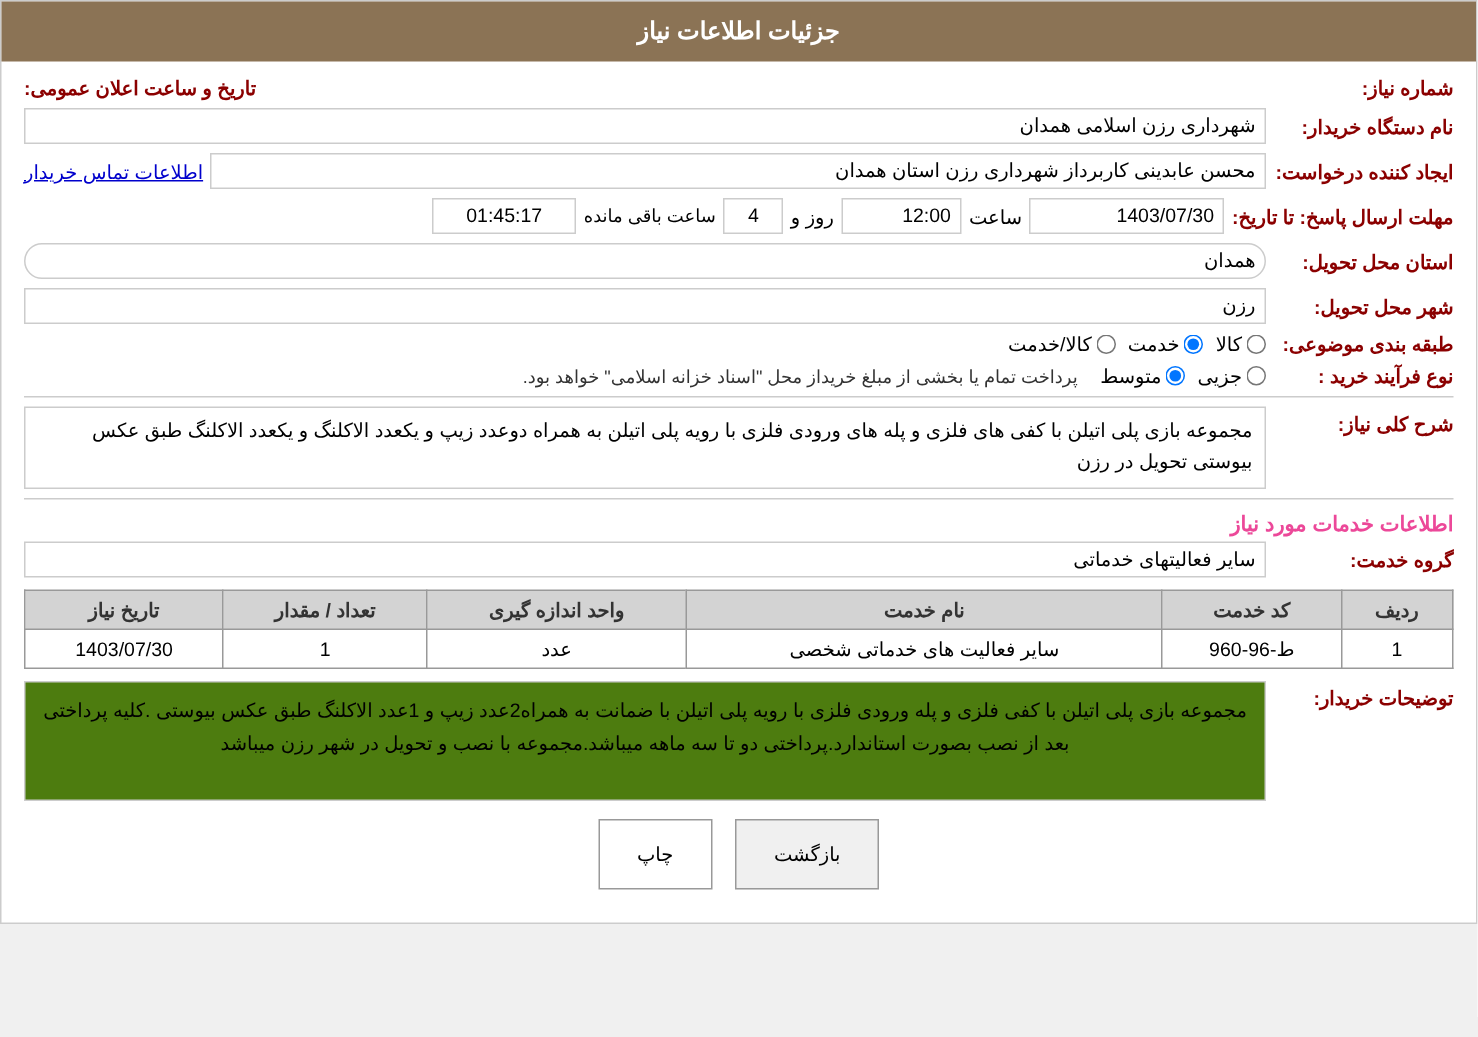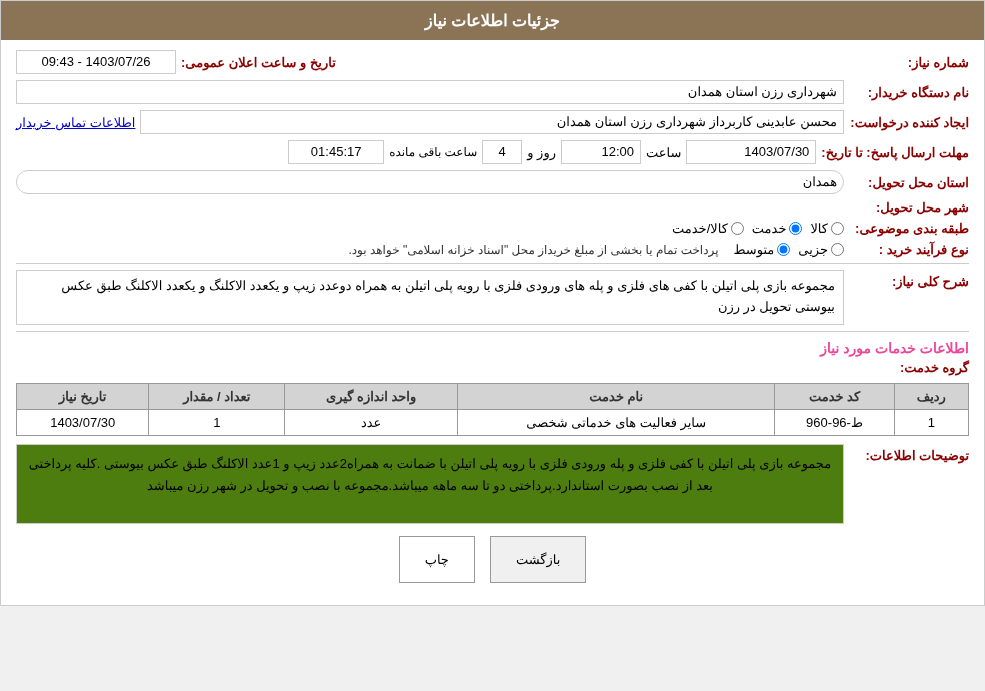--- a/index.html
+++ b/index.html
@@ -151,26 +151,25 @@
 <div class="page-wrapper">
 
   <div class="page-header">جزئیات اطلاعات نیاز</div>
 
   <div class="content">
 
     <div class="form-row">
       <span class="label">شماره نیاز:</span>
       <span style="flex:1;"></span>
       <span class="label">تاریخ و ساعت اعلان عمومی:</span>
-      <div class="input-field" style="flex:none; width:160px; text-align:center;">1403/07/26 - 09:43</div>
     </div>
 
     <div class="form-row">
       <span class="label">نام دستگاه خریدار:</span>
-      <div class="input-field" style="flex:1;">شهرداری رزن استان همدان</div>
+      <div class="input-field" style="flex:1;">شهرداری رزن اسلامی همدان</div>
     </div>
 
     <div class="form-row">
       <span class="label">ایجاد کننده درخواست:</span>
       <div class="input-field" style="flex:1;padding-left:47px;">محسن عابدینی کاربرداز شهرداری رزن استان همدان</div>
       <span class="link-blue">اطلاعات تماس خریدار</span>
     </div>
 
     <div class="form-row">
       <span class="label">مهلت ارسال پاسخ: تا تاریخ:</span>
@@ -183,20 +182,21 @@
       <div class="input-field" style="width:96px; flex:none; text-align:center;">01:45:17</div>
     </div>
 
     <div class="form-row">
       <span class="label">استان محل تحویل:</span>
       <div class="input-field" style="flex:1;border-radius:12px;">همدان</div>
     </div>
 
     <div class="form-row">
       <span class="label">شهر محل تحویل:</span>
+      <div class="input-field" style="flex:1;">رزن</div>
     </div>
 
     <div class="form-row">
       <span class="label">طبقه بندی موضوعی:</span>
       <div class="radio-group">
         <div class="radio-item">
           <input type="radio" name="category" style="">
           <span>کالا</span>
         </div>
         <div class="radio-item">
@@ -231,20 +231,21 @@
       <span class="label" style="padding-top:4px;">شرح کلی نیاز:</span>
       <div class="full-width-text">مجموعه بازی پلی اتیلن با کفی های فلزی و پله های ورودی فلزی با رویه پلی اتیلن به همراه دوعدد زیپ و یکعدد الاکلنگ و یکعدد الاکلنگ طبق عکس بیوستی تحویل در رزن</div>
     </div>
 
     <hr class="divider">
 
     <div class="section-title">اطلاعات خدمات مورد نیاز</div>
 
     <div class="form-row">
       <span class="label">گروه خدمت:</span>
+      <div class="input-field" style="flex:1;">سایر فعالیتهای خدماتی</div>
     </div>
 
     <div class="table-section">
       <table class="info-table">
         <thead>
           <tr>
             <th>ردیف</th>
             <th>کد خدمت</th>
             <th>نام خدمت</th>
             <th>واحد اندازه گیری</th>
@@ -259,21 +260,21 @@
               <td>سایر فعالیت های خدماتی شخصی</td>
               <td>عدد</td>
               <td>1</td>
               <td>1403/07/30</td>
             </tr>
           </tbody>
       </table>
     </div>
 
     <div class="form-row" style="align-items:flex-start;">
-      <span class="label" style="padding-top:4px;">توضیحات اطلاعات:</span>
+      <span class="label" style="padding-top:4px;">توضیحات خریدار:</span>
       <div class="buyer-notes">مجموعه بازی پلی اتیلن با کفی فلزی و پله ورودی فلزی با رویه پلی اتیلن با ضمانت به همراه2عدد زیپ و 1عدد الاکلنگ طبق عکس بیوستی .کلیه پرداختی بعد از نصب بصورت استاندارد.پرداختی دو تا سه ماهه میباشد.مجموعه با نصب و تحویل در شهر رزن میباشد</div>
     </div>
 
     <div class="bottom-buttons">
       <button class="btn-back">بازگشت</button>
       <button class="btn-print">چاپ</button>
     </div>
 
   </div>
 </div>

